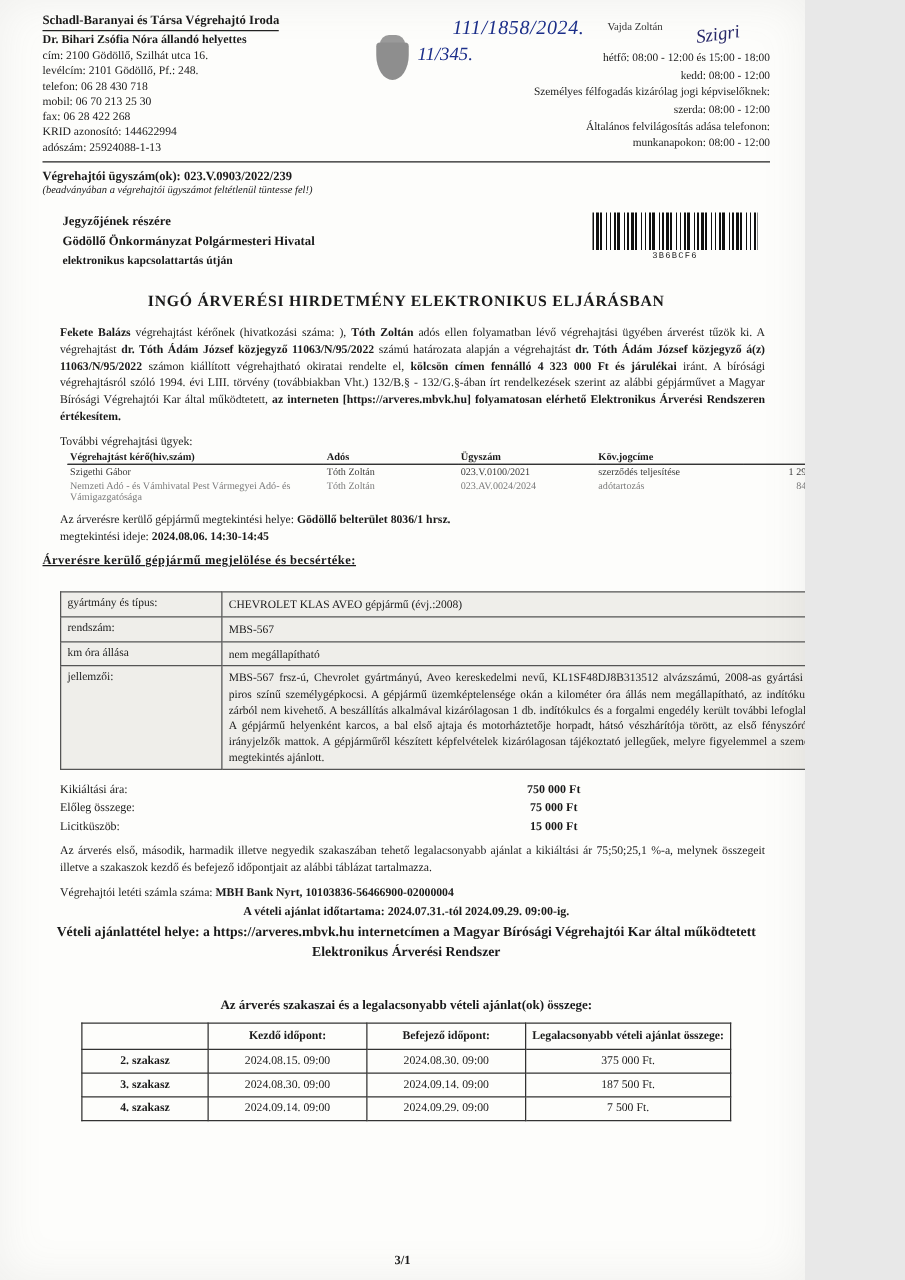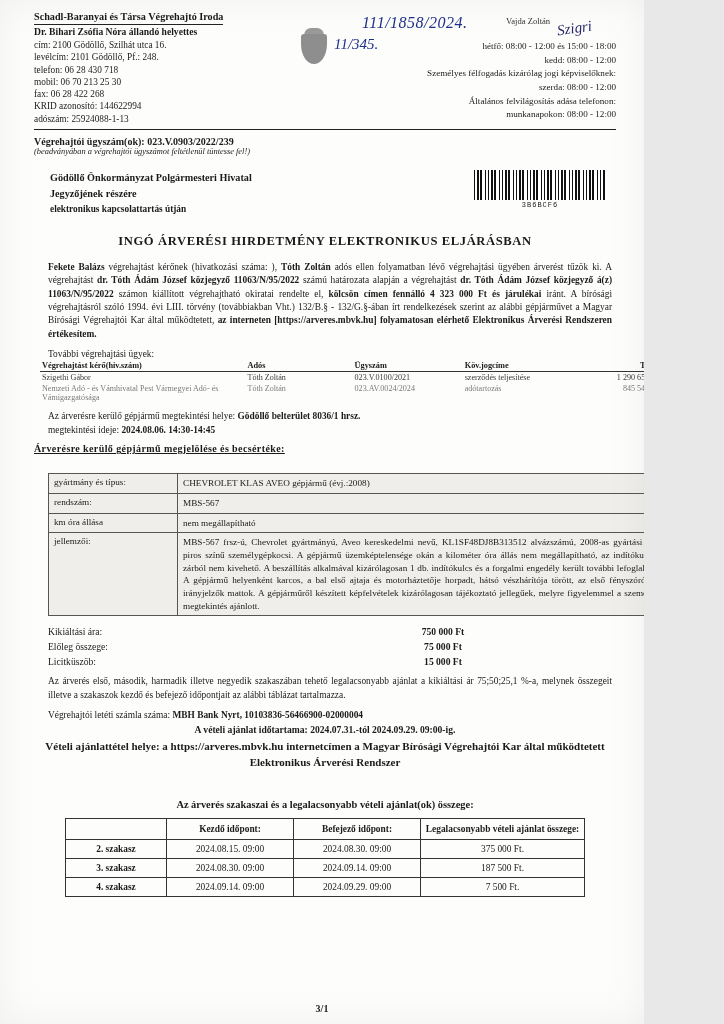--- a/index.html
+++ b/index.html
@@ -91,21 +91,21 @@
 
   
   .hw {
     position: absolute;
     font-family: "Liberation Serif", serif;
     color: #1c2f8a;
     font-style: italic;
   }
   .hw1 { left: 300px; top: 4px; font-size: 16px; letter-spacing: 0.5px; margin-left: 28px; }
   .hw2 { left: 300px; top: 26px; font-size: 15px; }
-  .hw3 { left: 472px; top: 6px; font-size: 8.6px; color: #333; font-style: normal; }
+  .hw3 { left: 452px; top: 6px; font-size: 8.6px; color: #333; font-style: normal; }
 
   .rule-full {
     border-top: 1.4px solid #222;
     margin: 4px 0 6px;
   }
 
   
   .ugy {
     font-weight: bold;
     font-size: 10px;
@@ -168,21 +168,21 @@
 
   .sect-label {
     font-size: 9.4px;
     padding-left: 14px;
     margin: 6px 0 2px;
   }
 
   
   .cases {
     width: 620px;
-    margin-left: 6px;
+    margin-left: 20px;
     border-collapse: collapse;
     font-size: 8.1px;
   }
   .cases th {
     text-align: left;
     font-weight: bold;
     font-size: 8.3px;
     border-bottom: 1px solid #333;
     padding: 0 2px 1px;
     white-space: nowrap;
@@ -344,22 +344,22 @@
   <div class="rule-full"></div>
 
   <div class="ugy">
     <span>Végrehajtói ügyszám(ok):</span>
     <span>023.V.0903/2022/239</span>
     <div class="small">(beadványában a végrehajtói ügyszámot feltétlenül tüntesse fel!)</div>
   </div>
 
   <div class="addr-wrap">
     <div class="addr">
+      <div>Jegyzőjének részére</div>
       <div>Gödöllő Önkormányzat Polgármesteri Hivatal</div>
-      <div>Jegyzőjének részére</div>
       <div class="sm">elektronikus kapcsolattartás útján</div>
     </div>
     <div class="barcode-box">
       <div class="barcode"></div>
       <div class="barcode-label">3B6BCF6</div>
     </div>
   </div>
 
   <div class="doc-title">INGÓ ÁRVERÉSI HIRDETMÉNY ELEKTRONIKUS ELJÁRÁSBAN</div>
 

